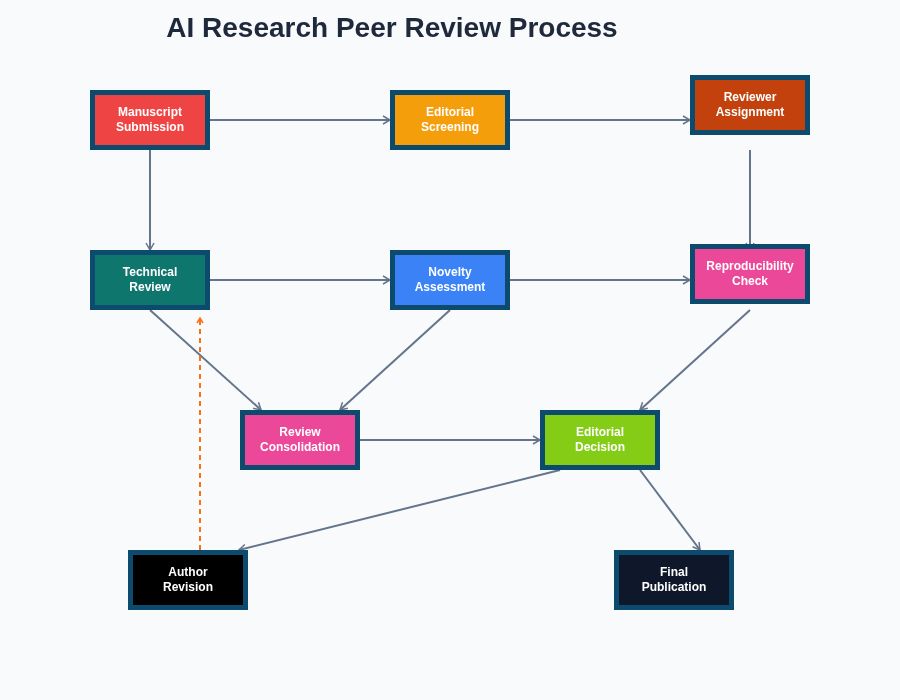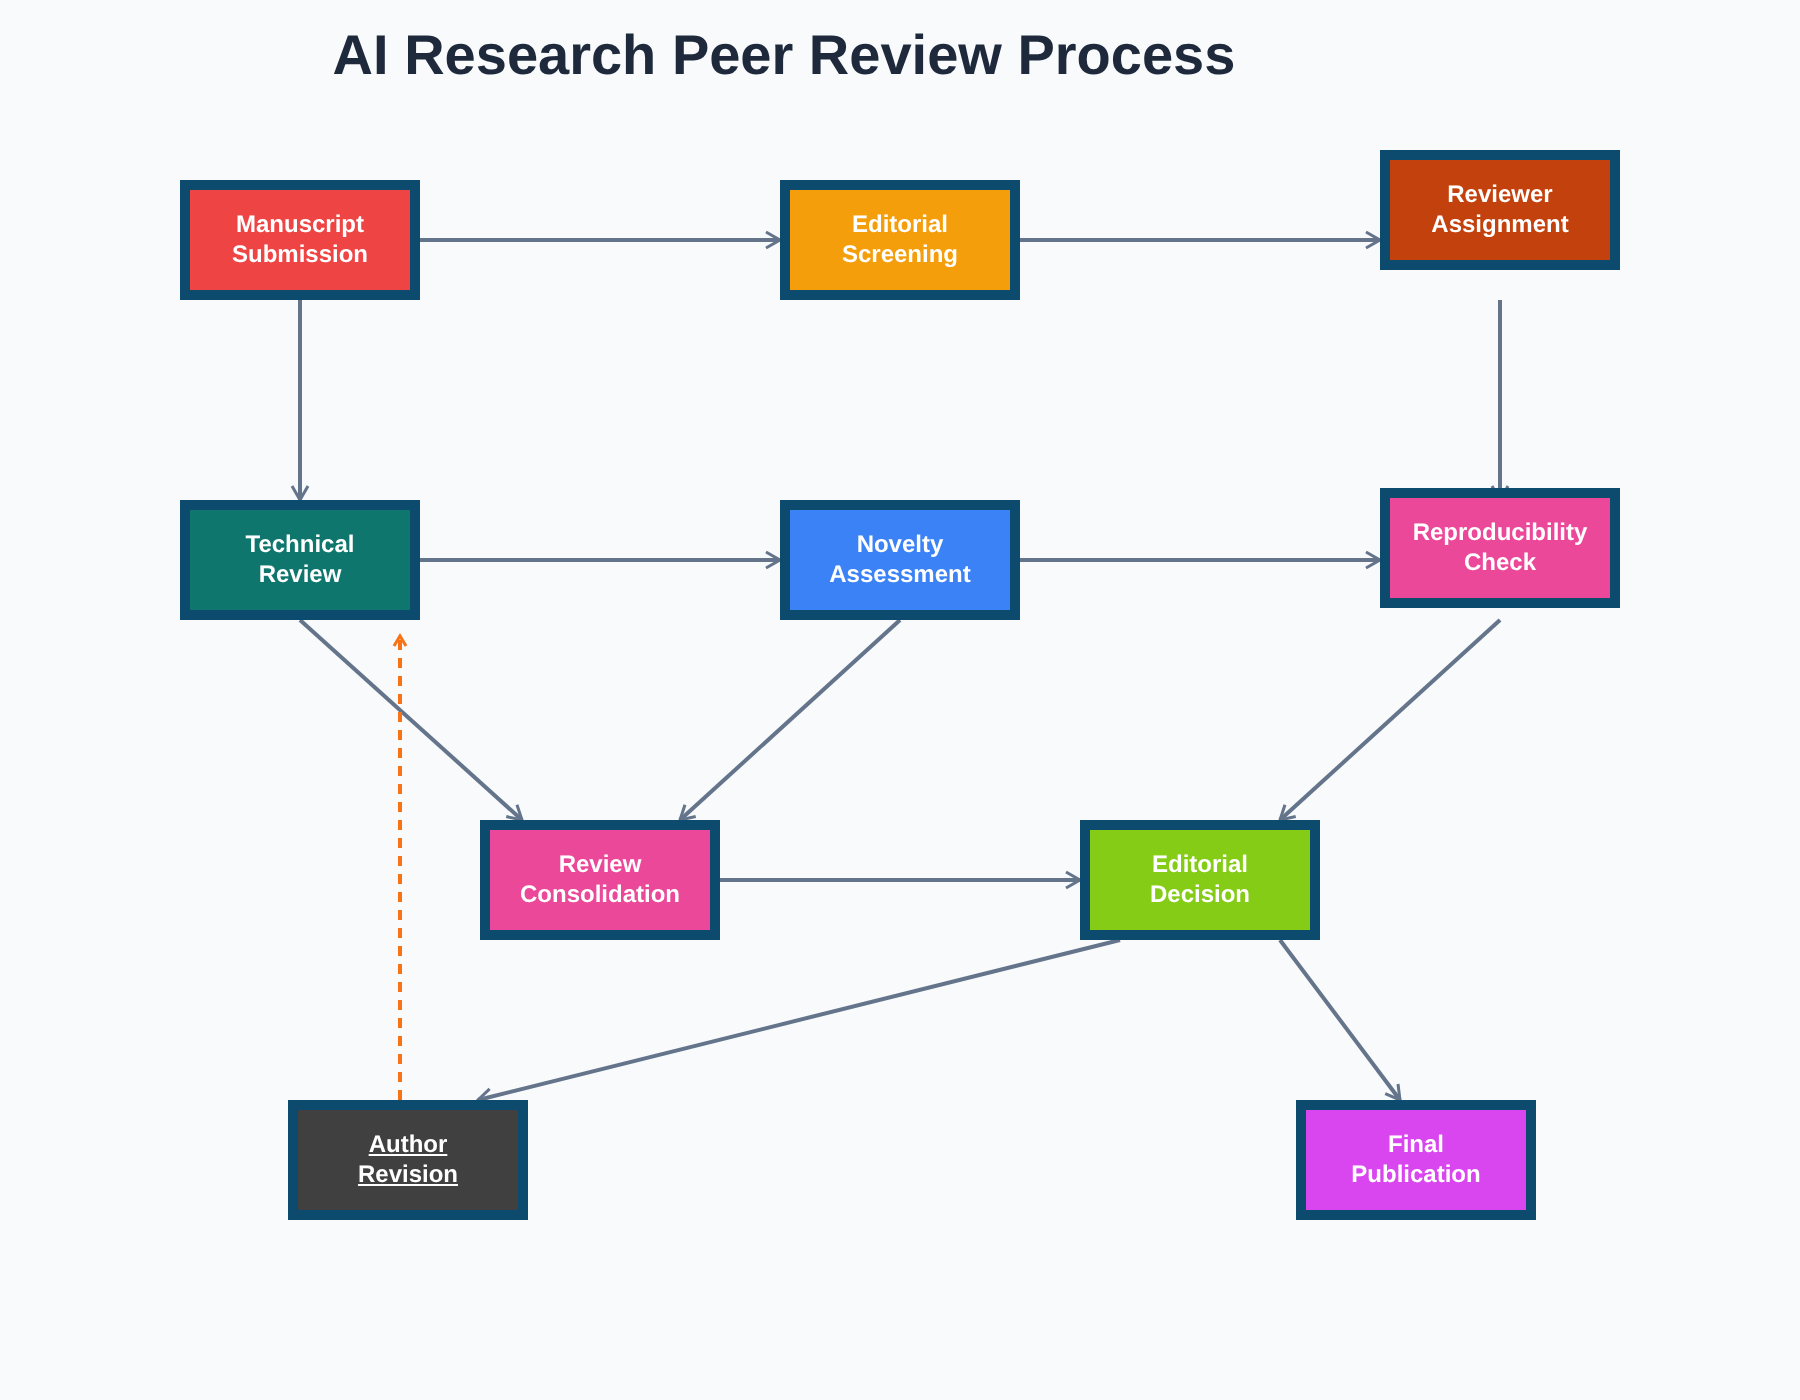--- a/index.html
+++ b/index.html
@@ -54,18 +54,18 @@
 </div>
 <div class="node" style="left:690px;top:244px;width:120px;height:60px;background:#ec4899;">
   <div><span>Reproducibility</span><br><span>Check</span></div>
 </div>
 <div class="node" style="left:240px;top:410px;width:120px;height:60px;background:#ec4899;">
   <div><span>Review</span><br><span>Consolidation</span></div>
 </div>
 <div class="node" style="left:540px;top:410px;width:120px;height:60px;background:#84cc16;">
   <div><span>Editorial</span><br><span>Decision</span></div>
 </div>
-<div class="node" style="left:144px;top:550px;width:120px;height:60px;background:#404040;text-decoration:underline;">
+<div class="node" style="left:128px;top:550px;width:120px;height:60px;background:#000000;">
   <div><span>Author</span><br><span>Revision</span></div>
 </div>
-<div class="node" style="left:648px;top:550px;width:120px;height:60px;background:#d946ef;">
+<div class="node" style="left:614px;top:550px;width:120px;height:60px;background:#0f172a;">
   <div><span>Final</span><br><span>Publication</span></div>
 </div>
 
 </body></html>

